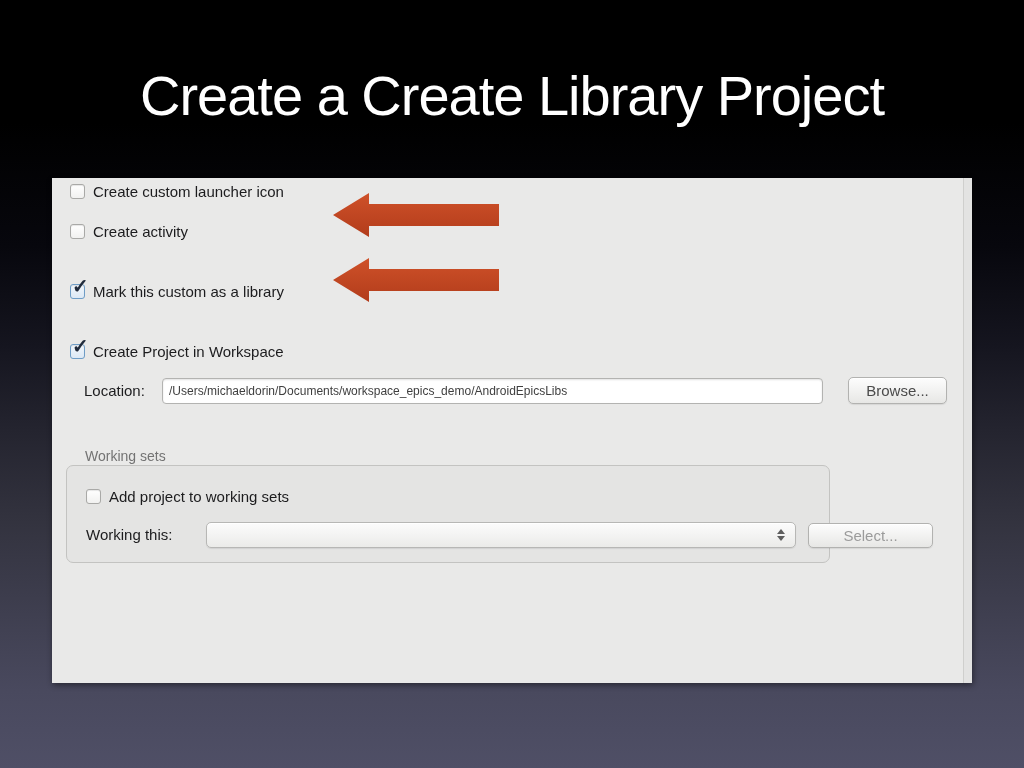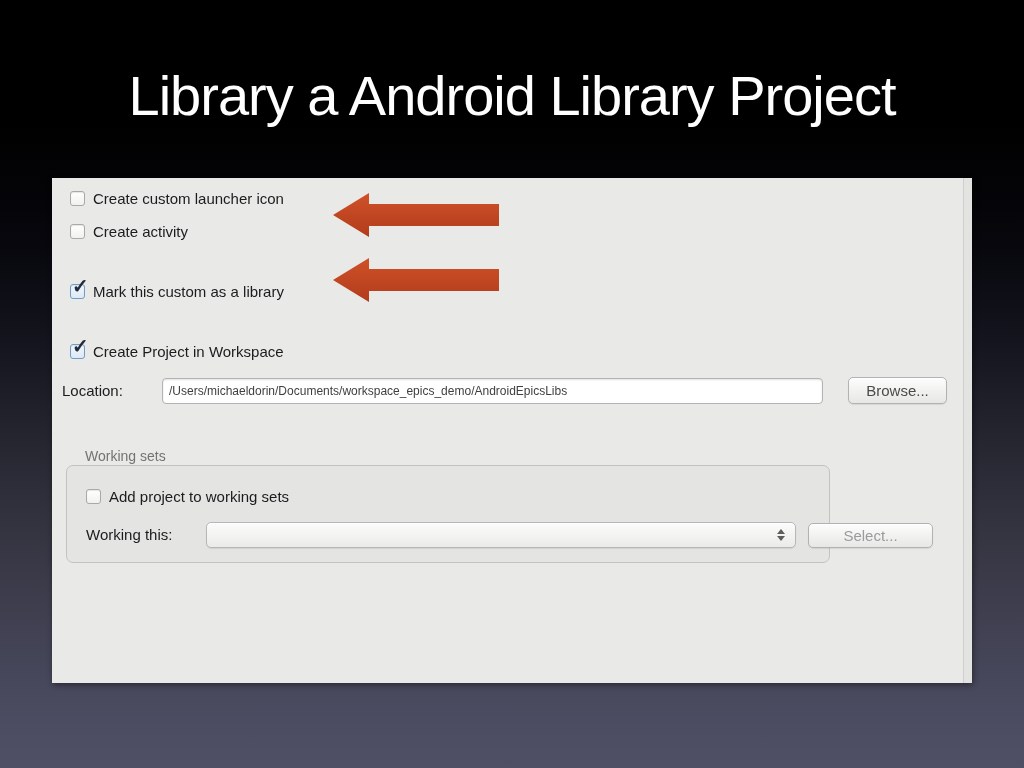--- a/index.html
+++ b/index.html
@@ -66,47 +66,47 @@
   .stepper{display:flex;flex-direction:column;align-items:center;gap:2px;}
   .tri-up{width:0;height:0;border-left:4px solid transparent;border-right:4px solid transparent;border-bottom:5px solid #5d5d5d;}
   .tri-down{width:0;height:0;border-left:4px solid transparent;border-right:4px solid transparent;border-top:5px solid #5d5d5d;}
   .arrow{position:absolute;width:166px;height:46px;}
 </style>
 </head>
 <body>
 
 <div class="slide">
 
-  <div class="title">Library a Android Library Project</div>
+  <div class="title">Create a Create Library Project</div>
 
   <div class="dialog">
     <div class="win-gutter"></div>
 
-    <div class="opt-row" style="top:11px;align-items:center;">
+    <div class="opt-row" style="top:4px;align-items:center;">
       <span class="cb"></span>
       <span class="opt-label">Create custom launcher icon</span>
     </div>
     <div class="opt-row" style="top:44px;">
       <span class="cb"></span>
       <span class="opt-label">Create activity</span>
     </div>
     <div class="opt-row" style="top:104px;">
       <span class="cb checked">
         <span class="cb-check">✓</span>
       </span>
       <span class="opt-label">Mark this custom as a library</span>
     </div>
     <div class="opt-row" style="top:164px;">
       <span class="cb checked">
         <span class="cb-check">✓</span>
       </span>
       <span class="opt-label">Create Project in Workspace</span>
     </div>
 
-    <div style="position:absolute;left:10px;top:204px;font-weight:500;">Location:</div>
+    <div style="position:absolute;left:32px;top:204px;font-weight:500;">Location:</div>
     <input class="field" style="left: 110px; top: 200px; width: 661px; height: 26px;" readonly="" value="/Users/michaeldorin/Documents/workspace_epics_demo/AndroidEpicsLibs">
     <div class="btn" style="left:796px;top:199px;width:99px;height:27px;">
       <span>Browse...</span>
     </div>
 
     <div class="group-label" style="left:33px;top:270px;">Working sets</div>
     <div class="group" style="left:14px;top:287px;width:764px;height:98px;">
       <div class="opt-row" style="left:19px;top:21px;">
         <span class="cb"></span>
         <span class="opt-label">Add project to working sets</span>

